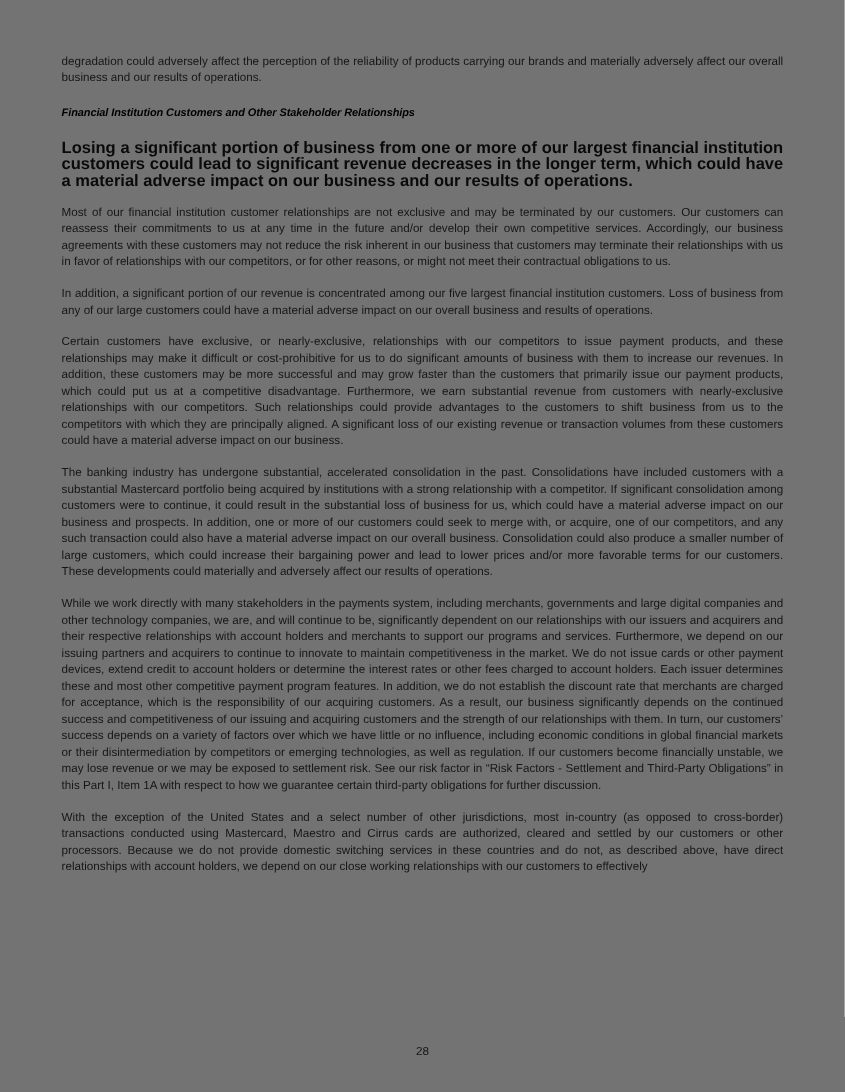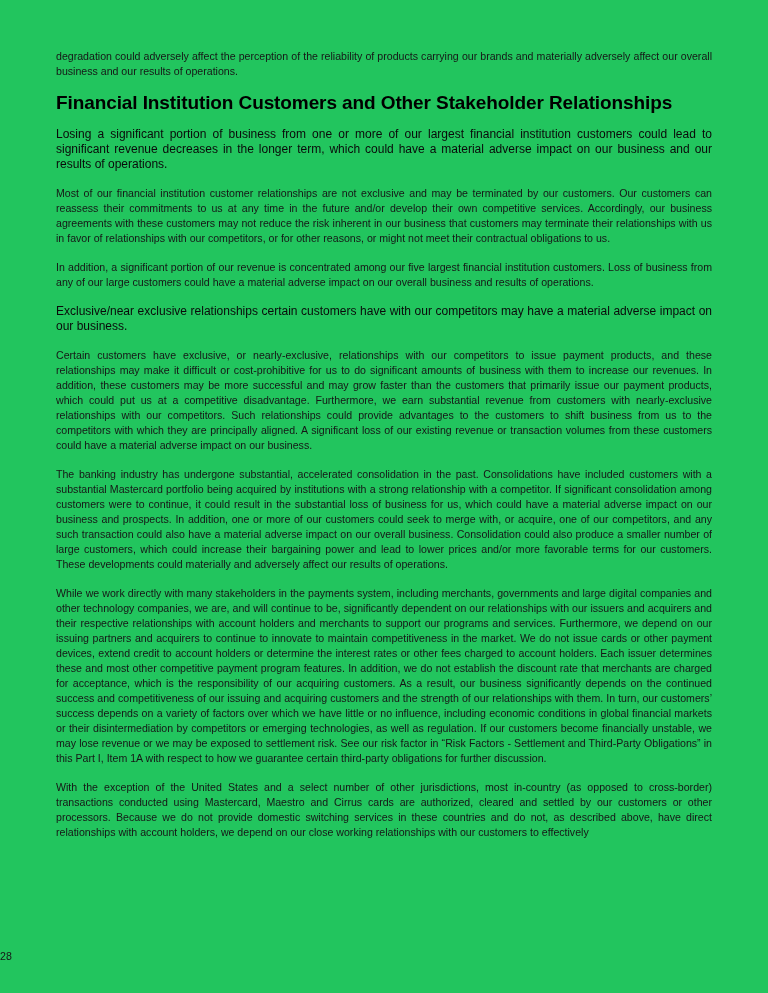--- a/index.html
+++ b/index.html
@@ -5,76 +5,76 @@
   html, body {
     margin: 0;
     padding: 0;
     background: #ffffff;
   }
   .page {
     width: 768px;
     height: 993px;
     box-sizing: border-box;
     padding: 49px 56px 0 56px;
-    background: #22c55e;
+    background: #737373;
     font-family: "Liberation Sans", sans-serif;
     color: #161616;
     position: relative;
     overflow: hidden;
   }
   .body-para {
     font-size: 10.6px;
     line-height: 15px;
     text-align: justify;
     margin: 0 0 14px 0;
     font-weight: 400;
   }
   .risk-heading {
-    font-size: 12px;
+    font-size: 15px;
     line-height: 15px;
     text-align: justify;
     margin: 0 0 14px 0;
-    font-weight: 400;
+    font-weight: 700;
     color: #0a0a0a;
   }
   .section-heading {
-    font-size: 19px;
+    font-size: 10px;
     line-height: 20px;
     font-weight: 700;
     color: #000000;
     margin: 4px 0 14px 0;
     letter-spacing: -0.1px;
+    font-style: italic;
   }
   .page-number {
     position: absolute;
     bottom: 31px;
     left: 0;
     right: 0;
-    text-align: left;
+    text-align: center;
     font-size: 10.6px;
     color: #161616;
     margin-top: 48px;
   }
 </style>
 </head>
 <body>
 
 <div class="page">
 
   <p class="body-para">degradation could adversely affect the perception of the reliability of products carrying our brands and materially adversely affect our overall business and our results of operations.</p>
 
   <h1 class="section-heading">Financial Institution Customers and Other Stakeholder Relationships</h1>
 
   <p class="risk-heading">Losing a significant portion of business from one or more of our largest financial institution customers could lead to significant revenue decreases in the longer term, which could have a material adverse impact on our business and our results of operations.</p>
 
   <p class="body-para">Most of our financial institution customer relationships are not exclusive and may be terminated by our customers.  Our customers can reassess their commitments to us at any time in the future and/or develop their own competitive services.  Accordingly, our business agreements with these customers may not reduce the risk inherent in our business that customers may terminate their relationships with us in favor of relationships with our competitors, or for other reasons, or might not meet their contractual obligations to us.</p>
 
   <p class="body-para">In addition, a significant portion of our revenue is concentrated among our five largest financial institution customers.  Loss of business from any of our large customers could have a material adverse impact on our overall business and results of operations.</p>
 
-  <p class="risk-heading">Exclusive/near exclusive relationships certain customers have with our competitors may have a material adverse impact on our business.</p>
 
   <p class="body-para">Certain customers have exclusive, or nearly-exclusive, relationships with our competitors to issue payment products, and these relationships may make it difficult or cost-prohibitive for us to do significant amounts of business with them to increase our revenues.  In addition, these customers may be more successful and may grow faster than the customers that primarily issue our payment products, which could put us at a competitive disadvantage.  Furthermore, we earn substantial revenue from customers with nearly-exclusive relationships with our competitors.  Such relationships could provide advantages to the customers to shift business from us to the competitors with which they are principally aligned.  A significant loss of our existing revenue or transaction volumes from these customers could have a material adverse impact on our business.</p>
 
 
   <p class="body-para">The banking industry has undergone substantial, accelerated consolidation in the past.  Consolidations have included customers with a substantial Mastercard portfolio being acquired by institutions with a strong relationship with a competitor.  If significant consolidation among customers were to continue, it could result in the substantial loss of business for us, which could have a material adverse impact on our business and prospects.  In addition, one or more of our customers could seek to merge with, or acquire, one of our competitors, and any such transaction could also have a material adverse impact on our overall business.  Consolidation could also produce a smaller number of large customers, which could increase their bargaining power and lead to lower prices and/or more favorable terms for our customers.  These developments could materially and adversely affect our results of operations.</p>
 
 
   <p class="body-para">While we work directly with many stakeholders in the payments system, including merchants, governments and large digital companies and other technology companies, we are, and will continue to be, significantly dependent on our relationships with our issuers and acquirers and their respective relationships with account holders and merchants to support our programs and services.  Furthermore, we depend on our issuing partners and acquirers to continue to innovate to maintain competitiveness in the market.  We do not issue cards or other payment devices, extend credit to account holders or determine the interest rates or other fees charged to account holders.  Each issuer determines these and most other competitive payment program features.  In addition, we do not establish the discount rate that merchants are charged for acceptance, which is the responsibility of our acquiring customers.  As a result, our business significantly depends on the continued success and competitiveness of our issuing and acquiring customers and the strength of our relationships with them.  In turn, our customers’ success depends on a variety of factors over which we have little or no influence, including economic conditions in global financial markets or their disintermediation by competitors or emerging technologies, as well as regulation.  If our customers become financially unstable, we may lose revenue or we may be exposed to settlement risk.  See our risk factor in “Risk Factors - Settlement and Third-Party Obligations” in this Part I, Item 1A with respect to how we guarantee certain third-party obligations for further discussion.</p>
 
   <p class="body-para">With the exception of the United States and a select number of other jurisdictions, most in-country (as opposed to cross-border) transactions conducted using Mastercard, Maestro and Cirrus cards are authorized, cleared and settled by our customers or other processors.  Because we do not provide domestic switching services in these countries and do not, as described above, have direct relationships with account holders, we depend on our close working relationships with our customers to effectively</p>

